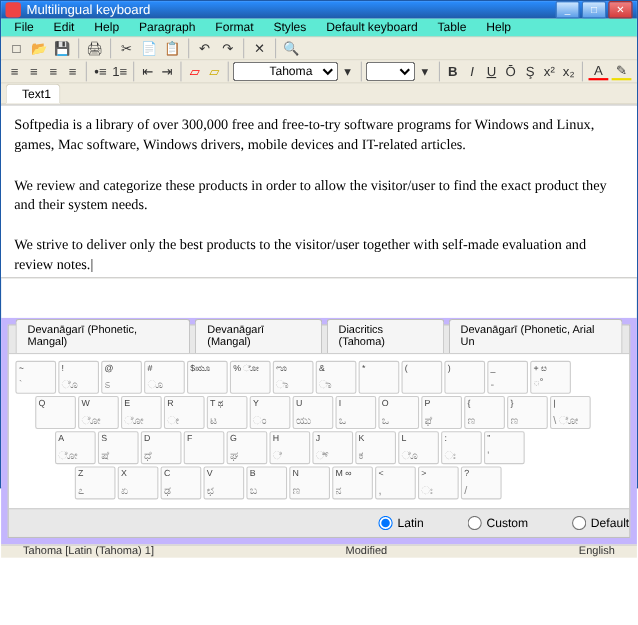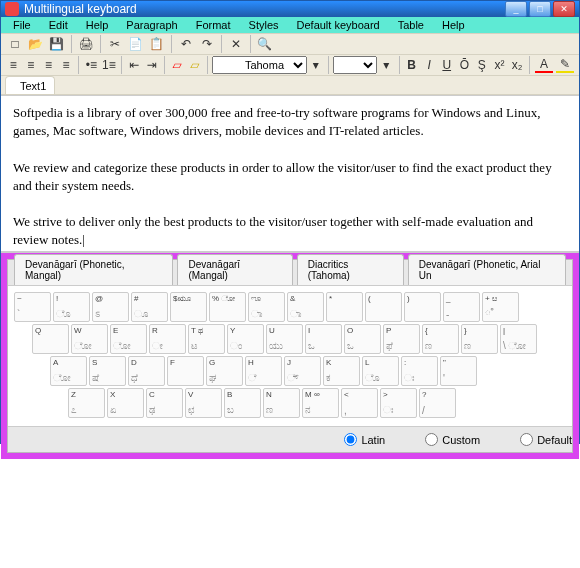--- a/index.html
+++ b/index.html
@@ -26,21 +26,21 @@
   .tab { padding: 3px 8px 2px 14px; background:#fff; border:1px solid #d6d2c2; border-bottom:none; font-size:11px; cursor:pointer; margin-right:2px; border-radius:4px 4px 0 0; }
   
   .ruler { height: 18px; background: linear-gradient(to bottom,#fff,#eaeaea); border-bottom:1px solid #ccc; font-size:8px; color:#555; position:relative; overflow:hidden; padding-left:26px; }
   .ruler-tick { display:inline-block; width:38px; height:18px; border-right:1px solid #999; text-align:right; padding-right:2px; vertical-align:top; position:relative; }
   .ruler-tick::before { content:""; position:absolute; left:50%; bottom:0; width:1px; height:4px; background:#999;}
   
   .editor { flex:0 0 155px; background:#fff; padding: 8px 12px; overflow:auto; white-space: pre-wrap; font-family: Tahoma; font-size: 13px; color:#000; line-height:1.4; }
   
   .divider { height: 8px; background:#efebde; border-top:1px solid #ccc; border-bottom:1px solid #ccc; }
   
-  .kbpanel { flex:1; background:#d946ef; padding:6px; display:flex; flex-direction:column; }
+  .kbpanel { flex:1; background:#c4b5fd; padding:6px; display:flex; flex-direction:column;margin-top:36px; }
   .kbinner { background:#e8e8e8; flex:1; display:flex; flex-direction:column; border:1px solid #bbb; }
   .kbtabs { height:26px; display:flex; gap:4px; padding:4px 6px 0 6px; background:#e8e8e8; border-bottom:1px solid #ccc; align-items:flex-end; }
   .kbtab { padding:4px 10px; background:#f5f5f5; border:1px solid #bbb; border-bottom:none; font-size:10px; cursor:pointer; border-radius:3px 3px 0 0; }
   
   .keys { padding:6px; background:#fff; flex:1; }
   .krow { display:flex; gap:2px; margin-bottom:2px; }
   .key { width:37px; height:30px; border:1px solid #ccc; border-radius:2px; background:#fafafa; position:relative; font-size:9px; color:#444; cursor:pointer; overflow:hidden; }
   .key .tl{position:absolute;top:1px;left:2px;font-size:8px;}
   .key .bl{position:absolute;bottom:1px;left:2px;font-size:10px;color:#888;}
   .krow2 { padding-left:18px; }
@@ -379,14 +379,21 @@
             <span>Custom</span>
           </label>
         <label>
             <input type="radio" name="kbm" style=""> 
             <span>Default</span>
           </label>
       </div>
     </div>
   </div>
 
+  <div class="statusbar">
+    <div class="sbcell">Tahoma [Latin (Tahoma) 1]</div>
+    <div class="spacer"></div>
+    <div class="sbcell">Modified</div>
+    <div class="spacer"></div>
+    <div class="sbcell">English</div>
+  </div>
 
 </div>
 
 </body></html>

